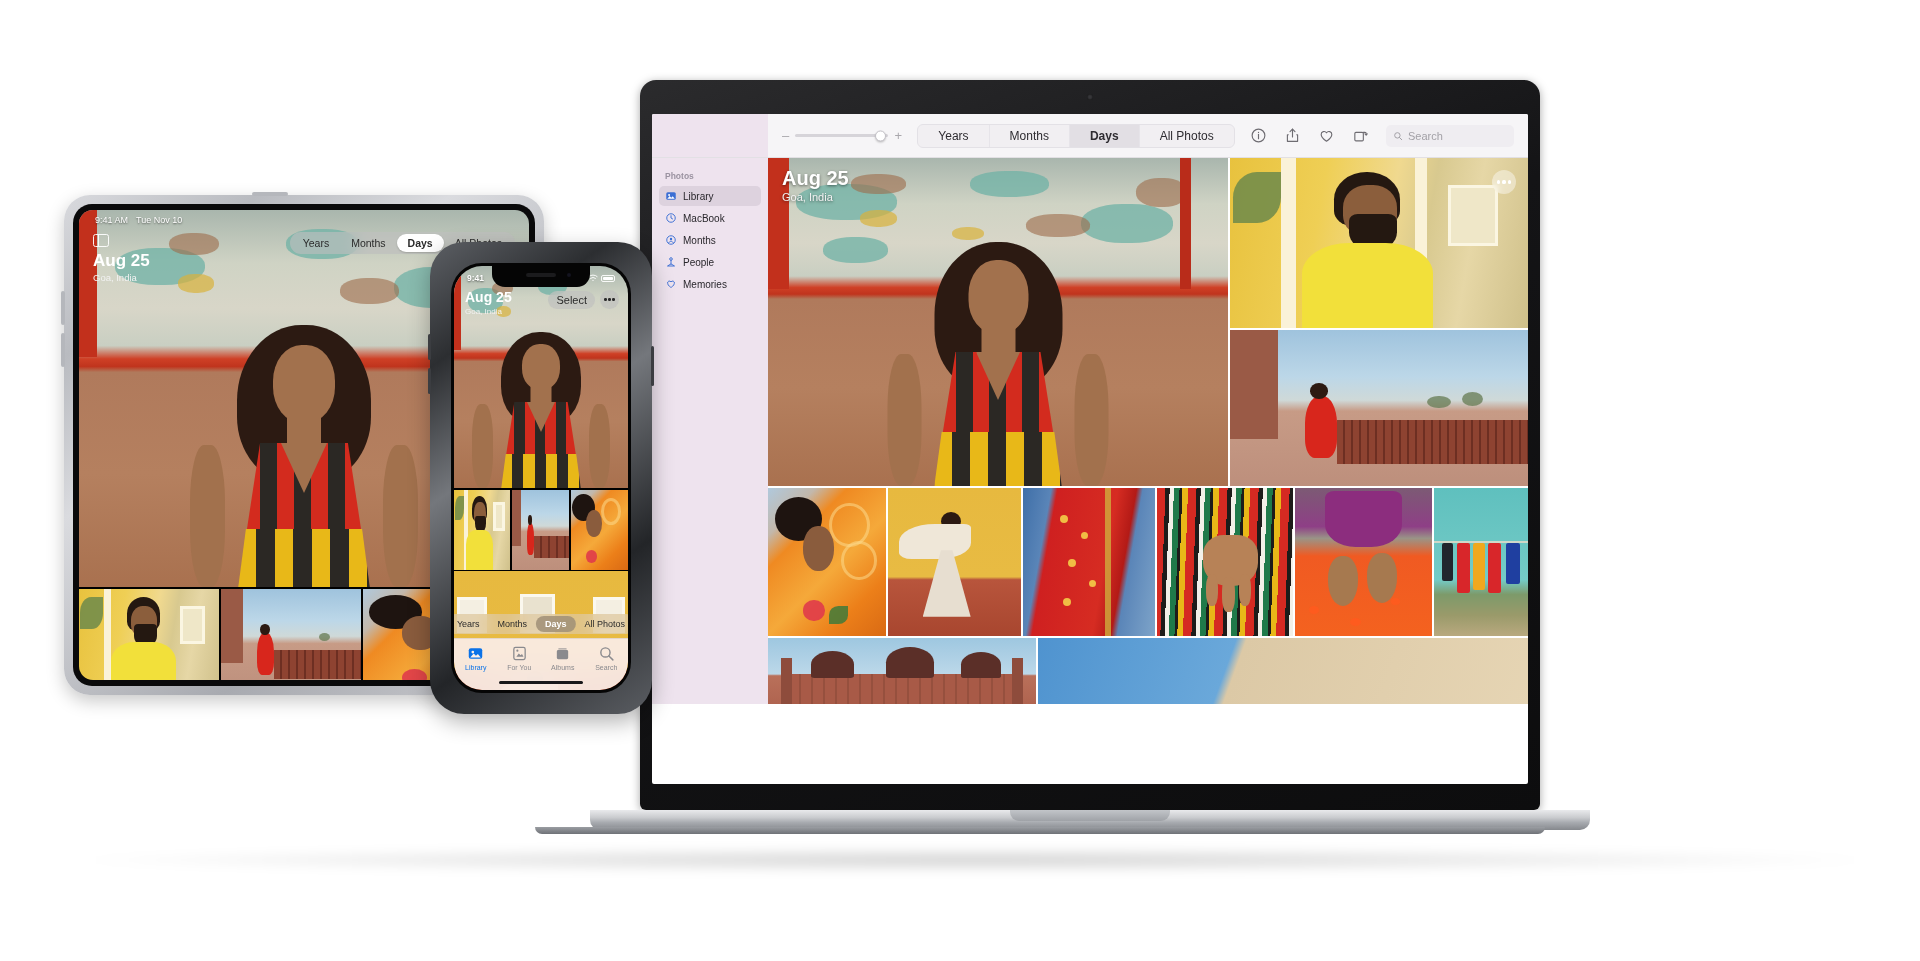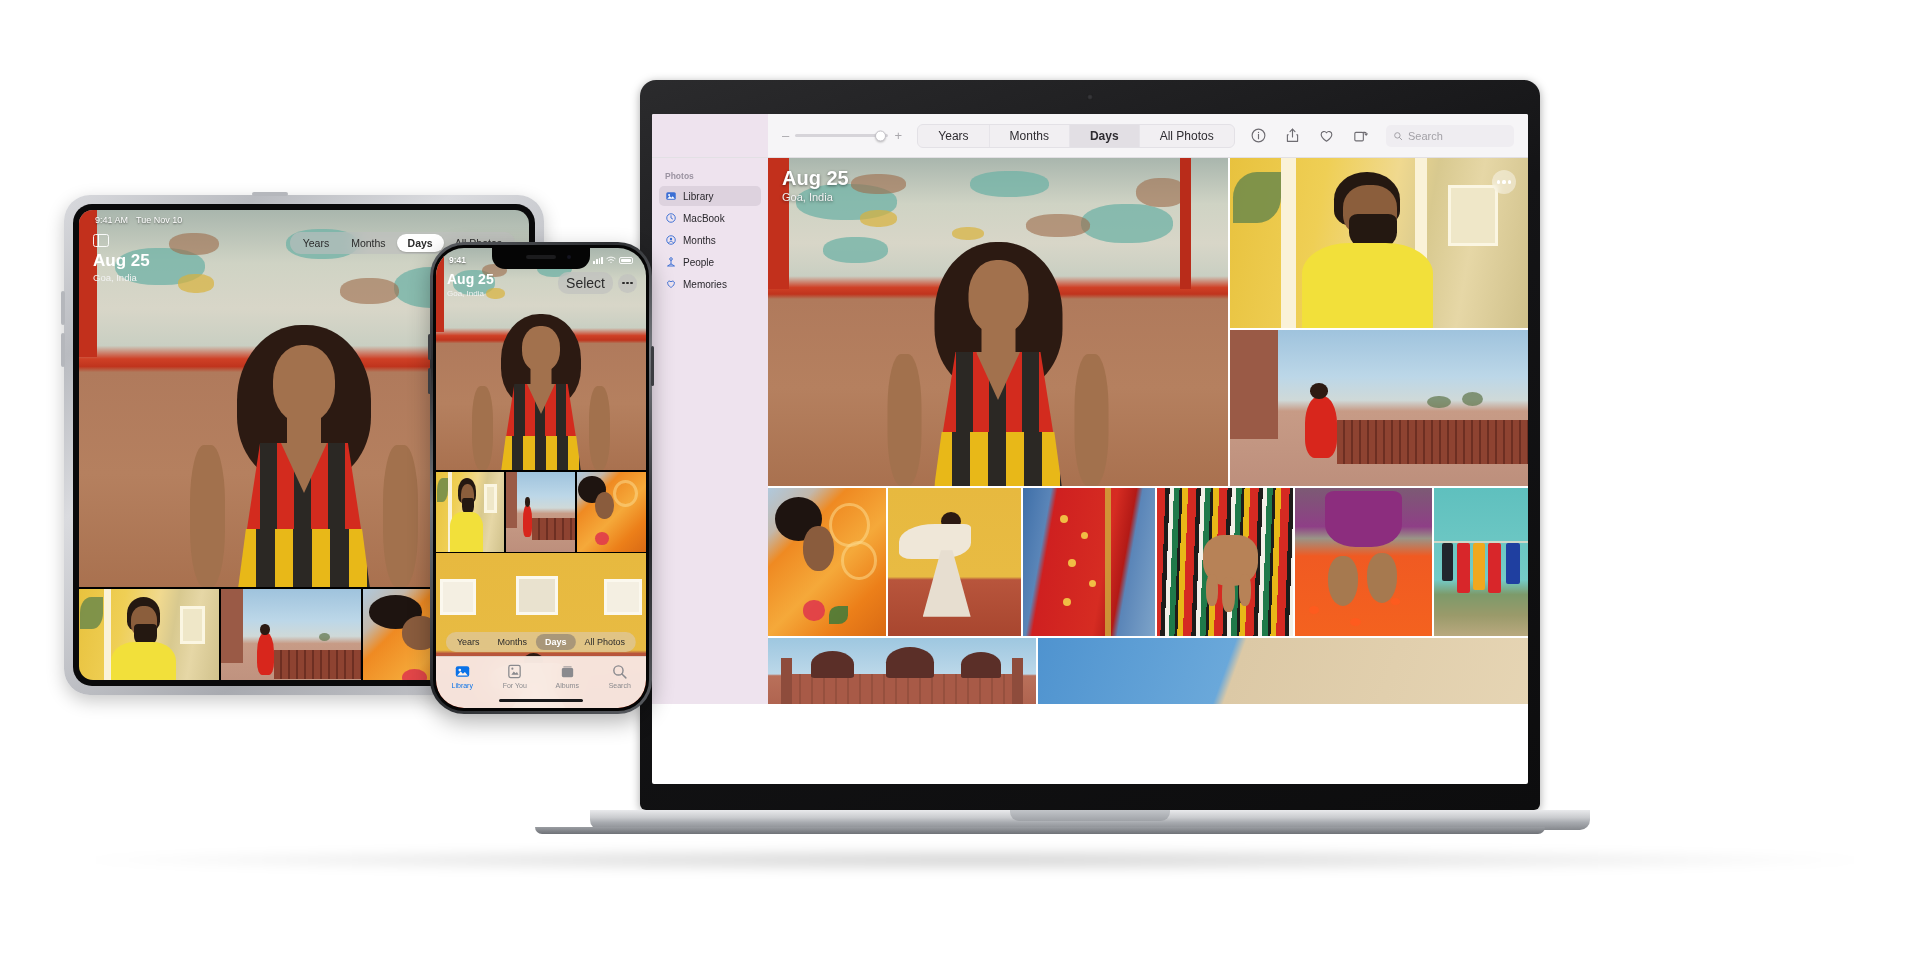--- a/index.html
+++ b/index.html
@@ -267,21 +267,21 @@
     position:absolute; right:14px; top:22px; z-index:6; display:flex;
     background:rgba(190,190,190,.62); border-radius:13px; padding:2px;
     backdrop-filter: blur(8px);
   }
   .ipad-seg div { padding:3px 11px; font-size:10.5px; color:#2b2b2b; border-radius:11px; white-space:nowrap; }
   .ipad-seg div.active { background:#fff; font-weight:600; box-shadow:0 1px 2px rgba(0,0,0,.18); }
 
   
   .iphone { position:absolute; left:430px; top:242px; width:222px; height:472px; z-index:20; }
   .iphone-frame {
-    width:100%; height:100%; border-radius:34px; padding:3px;
+    width:100%; height:100%; border-radius:34px; padding:21px;
     background: linear-gradient(145deg, #5c5f64 0%, #2c2e31 20%, #74777c 42%, #232528 72%, #5a5d62 100%);
     box-shadow: 0 8px 22px rgba(0,0,0,.30);
   }
   .iphone-inner { width:100%; height:100%; border-radius:31px; background:#050505; padding:3px; }
   .iphone-screen { width:100%; height:100%; border-radius:28px; overflow:hidden; position:relative; background:#000; }
   .iphone-notch {
     position:absolute; top:0; left:50%; transform:translateX(-50%);
     width:98px; height:21px; background:#050505; border-radius:0 0 13px 13px; z-index:30;
   }
   .iphone-notch .spk { position:absolute; left:50%; transform:translateX(-50%); top:7px;
@@ -294,21 +294,21 @@
     color:#fff; font-size:8.5px; font-weight:600; text-shadow:0 1px 2px rgba(0,0,0,.5);
   }
   .ip-status-r { display:flex; align-items:center; gap:3px; }
   .bars { display:flex; align-items:flex-end; gap:1px; height:7px; }
   .bars i { width:1.7px; background:#fff; display:block; border-radius:.5px; }
   .batt { width:14px; height:7px; border:1px solid rgba(255,255,255,.9); border-radius:2px; position:relative; }
   .batt::after { content:""; position:absolute; inset:1px; background:#fff; border-radius:1px; }
   .ip-daylabel { position:absolute; left:11px; top:24px; z-index:25; }
   .ip-topbtns { position:absolute; right:9px; top:24px; z-index:25; display:flex; align-items:center; gap:5px; }
   .ip-pill {
-    background:rgba(190,190,190,.6); color:#2b2b2b; font-size:14px;
+    background:rgba(190,190,190,.6); color:#2b2b2b; font-size:11px;
     padding:3px 8px; border-radius:10px; backdrop-filter: blur(6px); text-align: center;
   }
   .ip-round {
     width:19px; height:19px; border-radius:50%; background:rgba(190,190,190,.6);
     display:flex; align-items:center; justify-content:center; gap:1.6px; backdrop-filter: blur(6px);
   }
   .ip-round i { width:2.4px; height:2.4px; border-radius:50%; background:#2b2b2b; display:block; }
   .ip-seg {
     position:absolute; left:50%; transform:translateX(-50%); bottom:56px; z-index:25;
     display:flex; background:rgba(222,200,160,.72); border-radius:14px; padding:2px;

